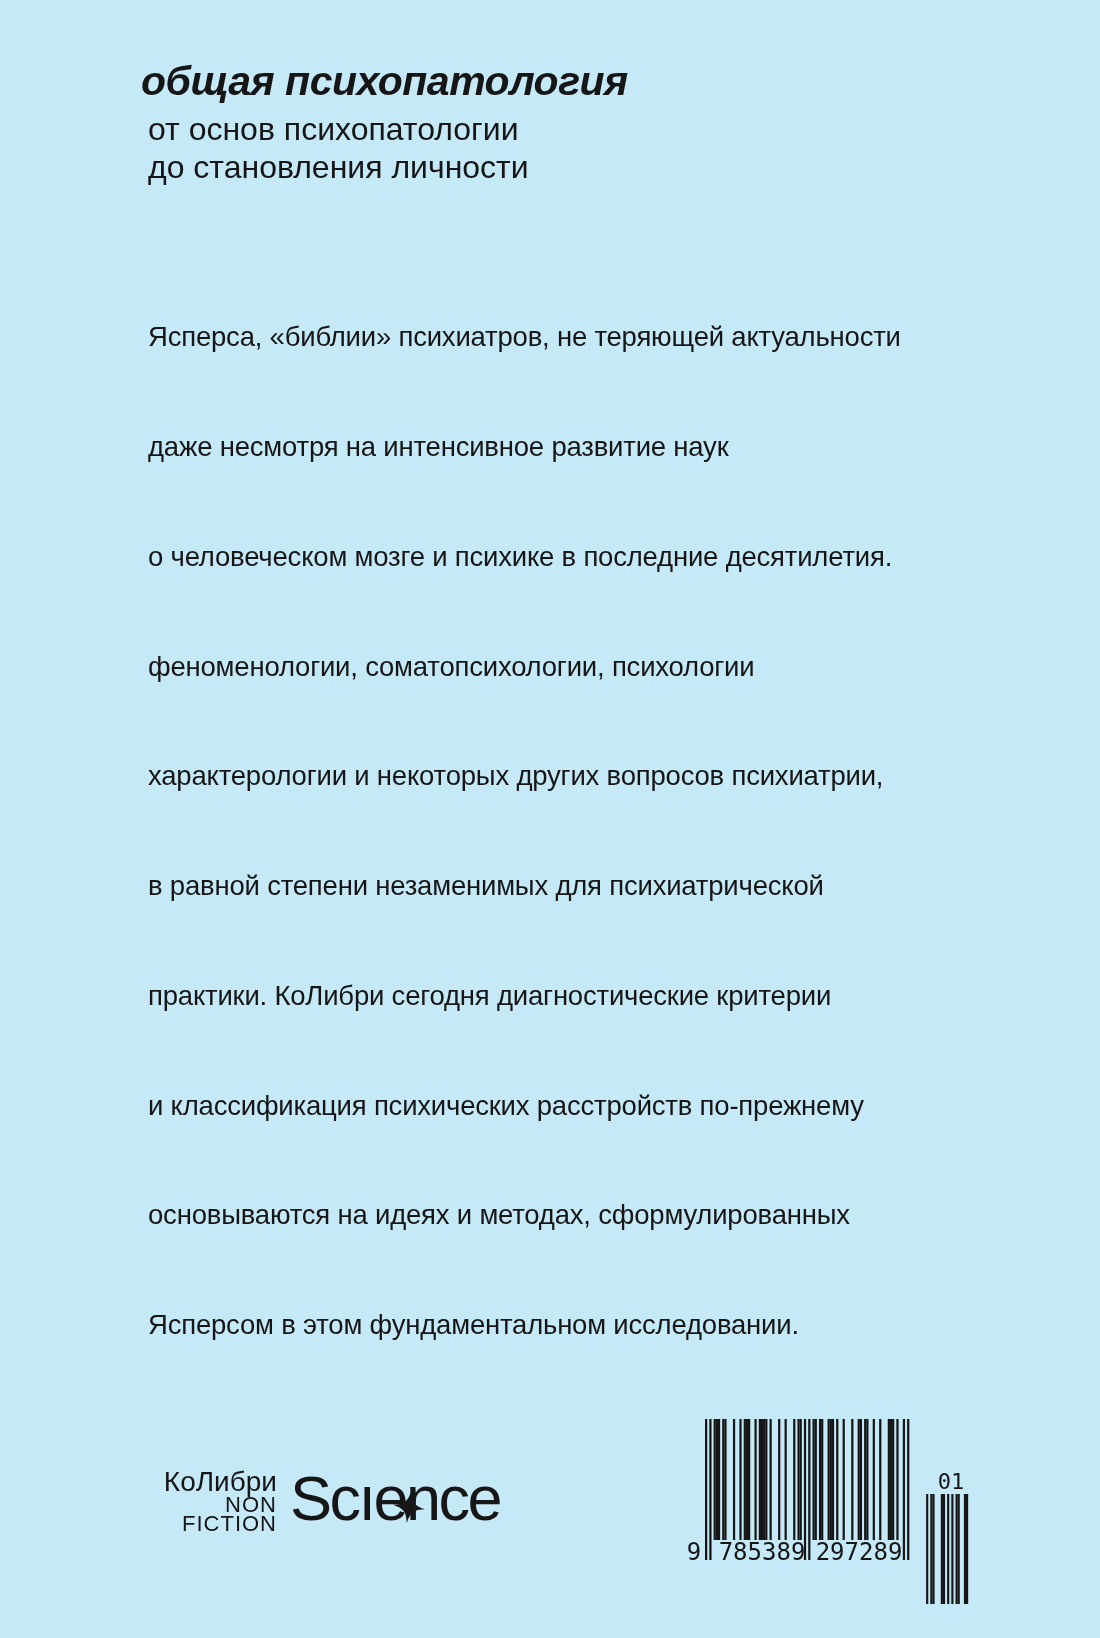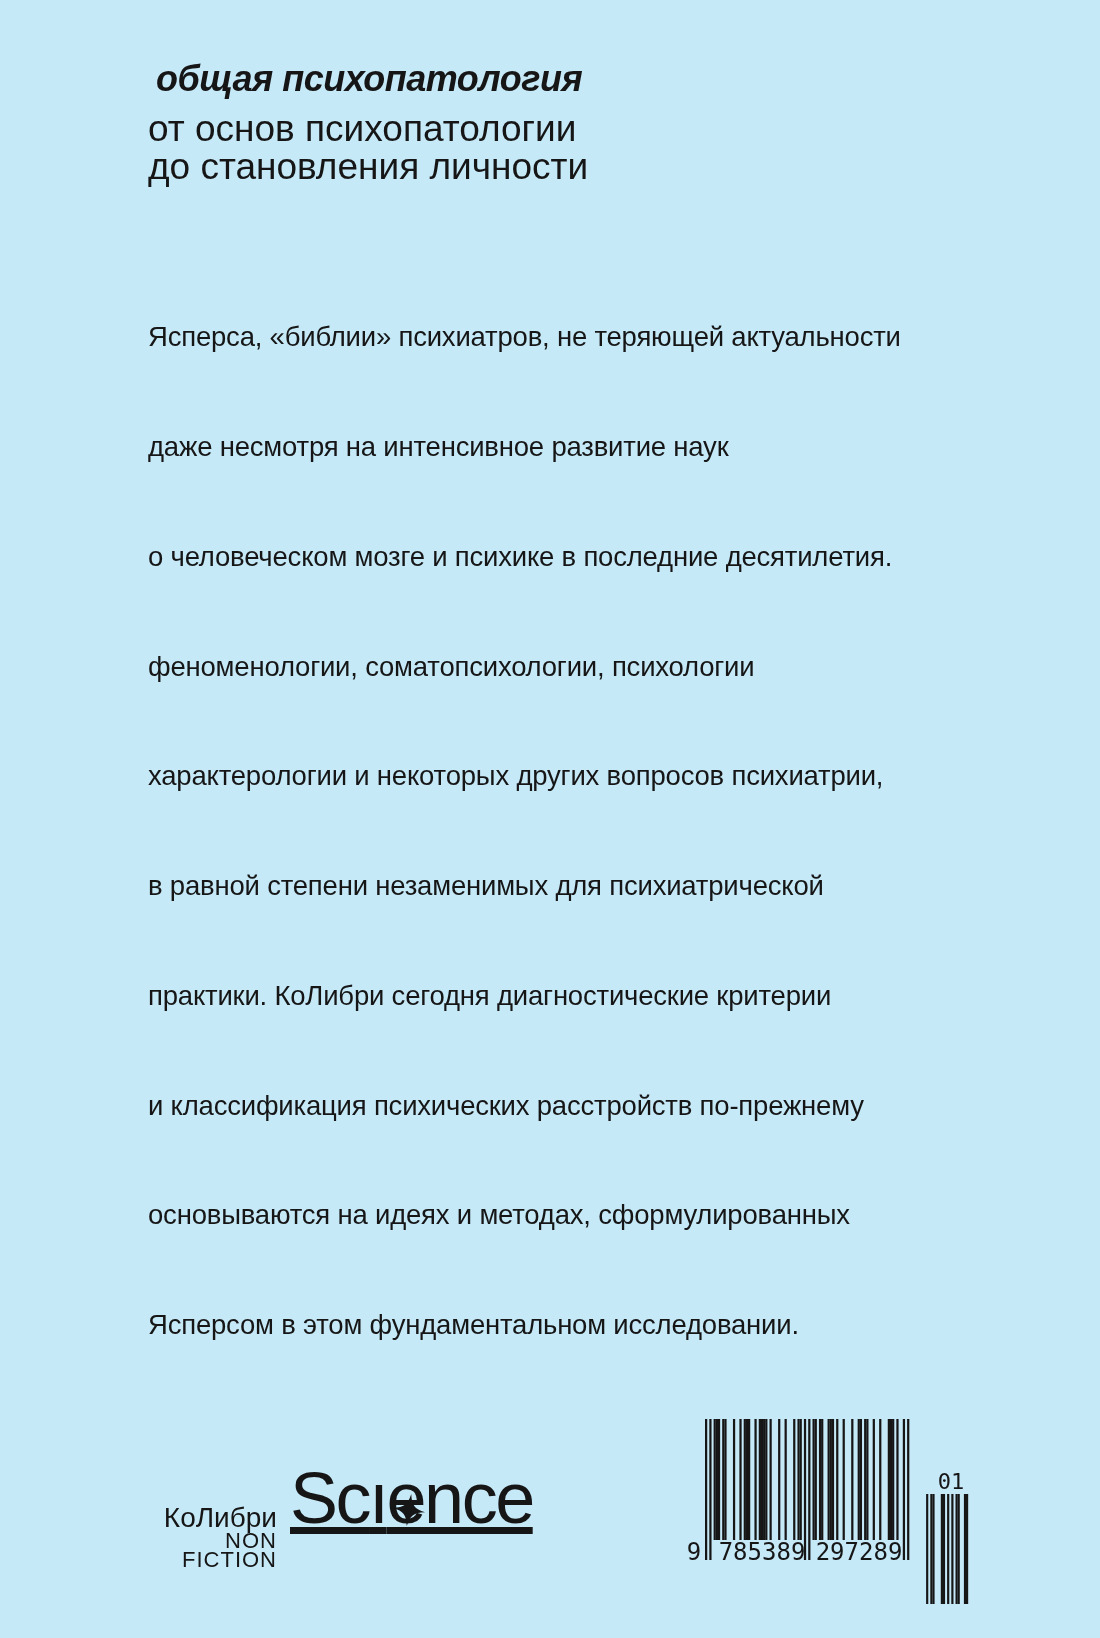--- a/index.html
+++ b/index.html
@@ -5,44 +5,43 @@
   html,body{margin:0;padding:0;}
   .cover{
     position:relative;
     width:1100px;height:1638px;
     background:#c6e9f8;
     overflow:hidden;
     font-family:"Liberation Sans", sans-serif;
     color:#161616;
   }
   .title{
-    position:absolute;left:156px;top:58px;
-    font-size:36px;font-weight:bold;font-style:italic;
+    position:absolute;left:141px;top:58px;
+    font-size:41px;font-weight:bold;font-style:italic;
     letter-spacing:-0.5px;white-space:nowrap;
   }
   .subtitle{
     position:absolute;left:148px;top:110px;
-    font-size:37px;line-height:38px;white-space:pre;
+    font-size:32px;line-height:38px;white-space:pre;
   }
   .annotation{
     position:absolute;left:148px;top:246px;
     font-size:27.5px;line-height:36.6px;
     letter-spacing:-0.2px;white-space:pre;
   }
   .imprint{
     position:absolute;left:60px;top:1468px;width:217px;
     text-align:right;line-height:1;
   }
-  .imprint .name{font-size:28px;line-height:28px;margin-top:36px;}
+  .imprint .name{font-size:28px;line-height:28px;}
   .imprint .series{font-size:22px;line-height:18.5px;letter-spacing:1px;}
   .science{
     position:absolute;left:290px;top:1452px;
-    font-size:72px;line-height:92px;letter-spacing:-2.5px;
+    font-size:63px;line-height:92px;letter-spacing:-2.5px;
     white-space:nowrap;
-    text-decoration:underline;
   }
   .science .star-wrap{
     position:absolute;left:99px;top:4px;width:40px;height:34px;
   }
   .barcode-main{position:absolute;left:685px;top:1417px;}
   .barcode-addon{position:absolute;left:923px;top:1471px;}
   svg text{
     font-family:"DejaVu Sans Mono", monospace;
     fill:#161616;
   }

